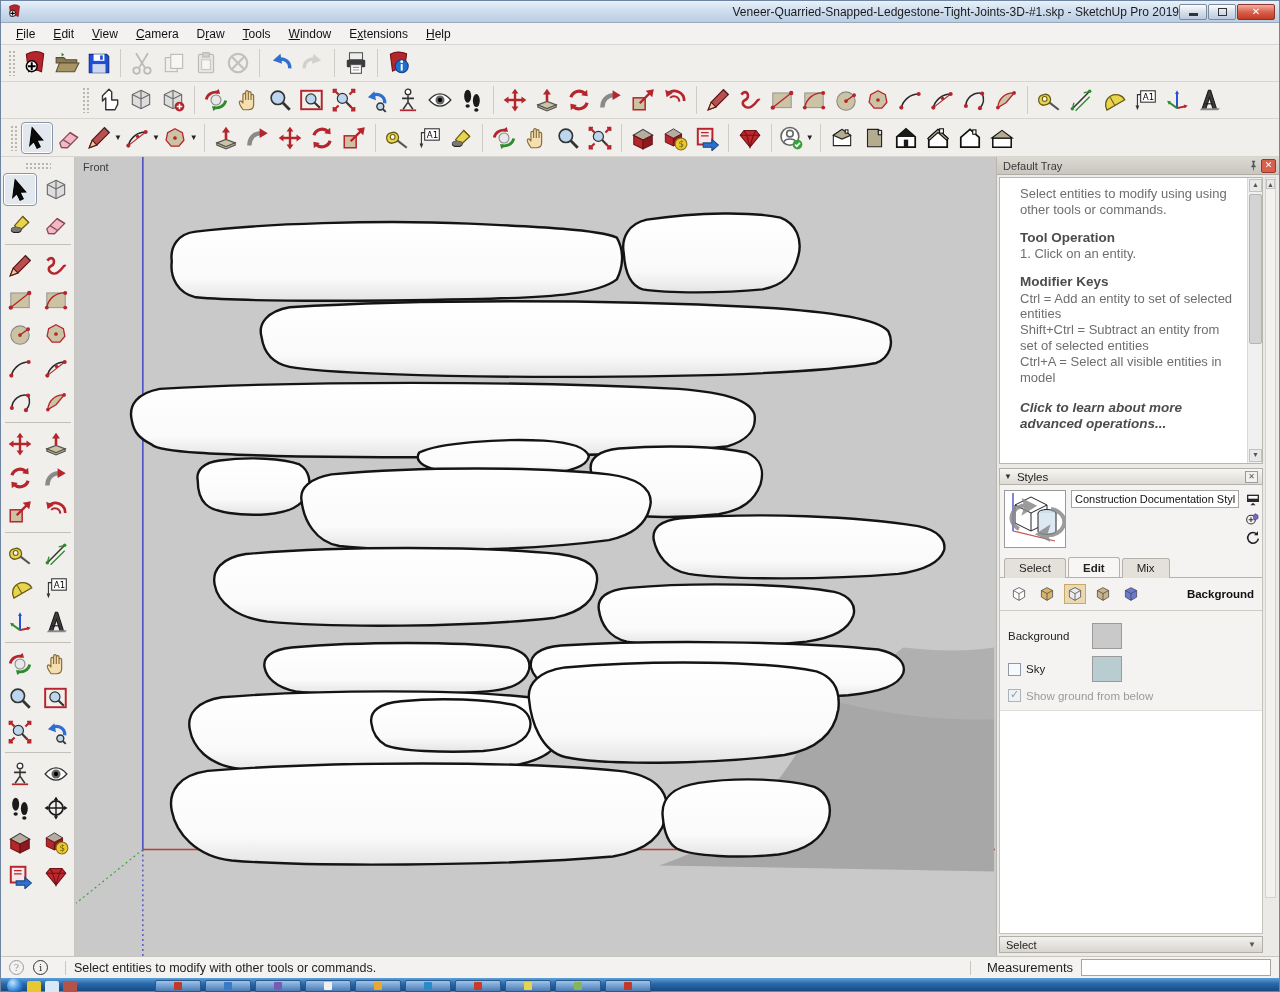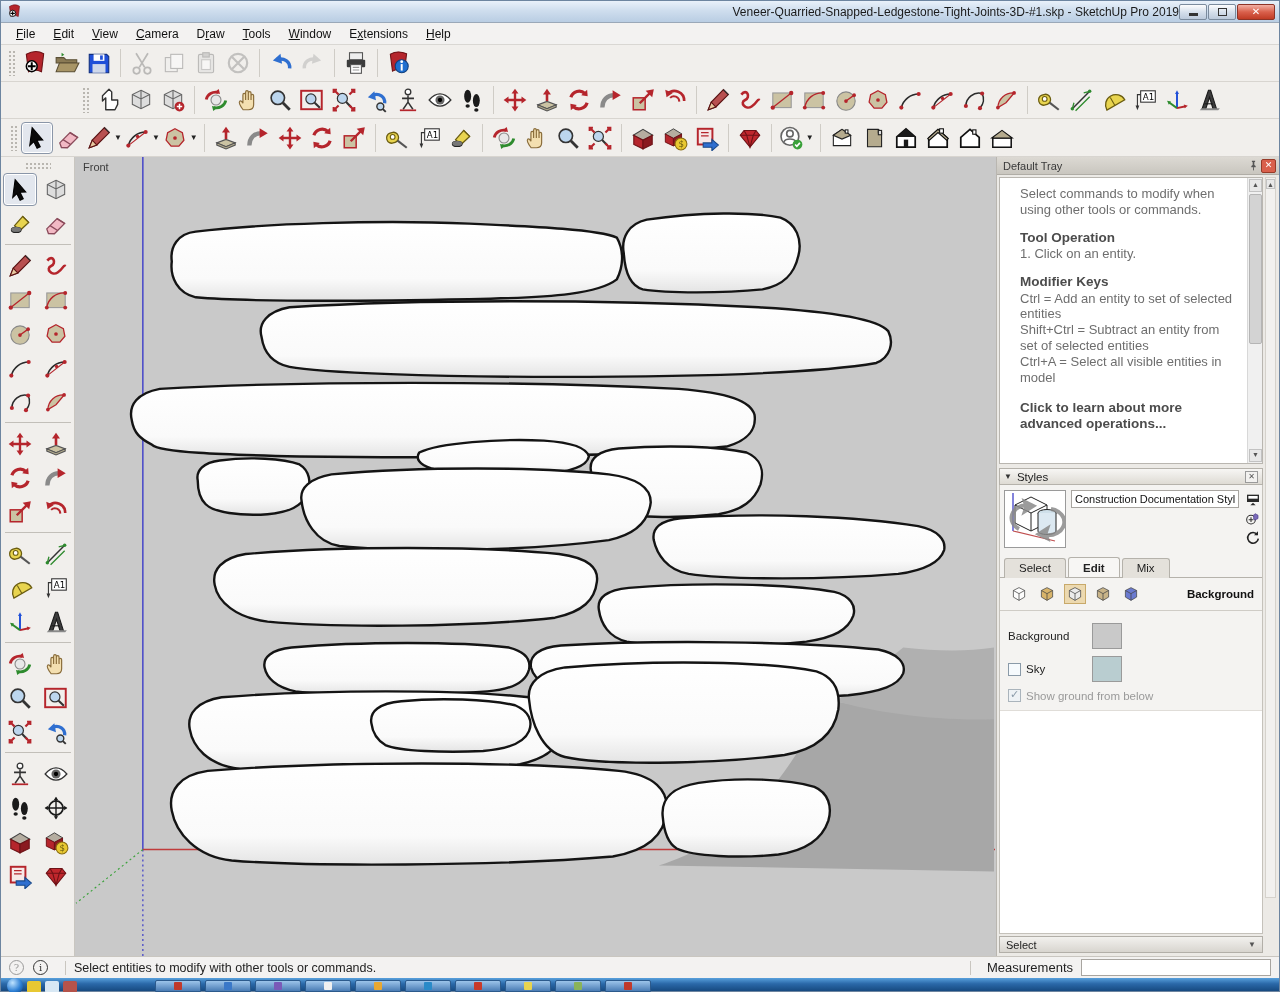--- a/index.html
+++ b/index.html
@@ -58,21 +58,21 @@
     display:flex; align-items:center; padding:0 3px 0 6px; color:#3a3a3a; }
   .tray-title { flex:1; font-size:11px; }
   .pinbtn, .tray-close { width:15px; height:14px; display:flex; align-items:center; justify-content:center; font-size:10px; color:#444; }
   .tray-close { background:#d9604c; border:1px solid #963a28; border-radius:2px; color:#fff; font-size:9px; line-height:1; }
 
   .tray-body { flex:1; display:flex; flex-direction:column; padding:2px 16px 0 2px; min-height:0; }
 
   .instructor { background:#fff; border:1px solid #b9b6b0; height:287px; position:relative; padding:8px 24px 6px 20px; overflow:hidden;
     color:#6e6e6e; font-size:13px; line-height:1.22; }
   .ins-h { font-weight:bold; color:#4c4c4c; margin-top:12px; font-size:13.5px; }
-  .ins-link { font-weight:bold; color:#4c4c4c; margin-top:14px; font-size:13.5px; }
+  .ins-link { font-weight:bold; color:#4c4c4c; margin-top:14px; font-size:13.5px;font-style:italic; }
   .vscroll { position:absolute; top:0; right:0; width:15px; height:100%; background:#f0f0f0; border-left:1px solid #d8d8d8; }
   .vs-arrow { position:absolute; left:1px; width:13px; height:13px; background:#e8e8e8; border:1px solid #c2c2c2;
     display:flex; align-items:center; justify-content:center; font-size:7px; color:#555; }
   .vs-up { top:1px; } .vs-down { bottom:1px; }
   .vs-thumb { position:absolute; left:1px; top:16px; width:13px; height:150px; background:#d3d3d3; border:1px solid #b5b5b5; border-radius:2px; }
 
   .sec-header { height:17px; margin-top:4px; background:linear-gradient(#f7f6f4,#dedbd4); border:1px solid #b5b2ab;
     display:flex; align-items:center; padding:0 4px; }
   .sec-arrow { font-size:8px; color:#333; margin-right:5px; }
   .sec-title { flex:1; font-size:11.5px; color:#222; }
@@ -1161,21 +1161,21 @@
             </svg>
           </span>
         <span class="tray-close">
             <span>✕</span>
           </span>
       </div>
 
       <div class="tray-body">
 
         <div class="instructor">
-          <div>Select commands to modify when using other tools or commands.</div>
+          <div>Select entities to modify using using other tools or commands.</div>
           <div class="ins-h">Tool Operation</div>
           <div>1. Click on an entity.</div>
           <div class="ins-h">Modifier Keys</div>
           <div>Ctrl = Add an entity to set of selected entities</div>
           <div>Shift+Ctrl = Subtract an entity from set of selected entities</div>
           <div>Ctrl+A = Select all visible entities in model</div>
           <div class="ins-link">Click to learn about more advanced operations...</div>
           <div class="vscroll">
             <span class="vs-arrow vs-up">▲</span>
             <span class="vs-thumb"></span>

